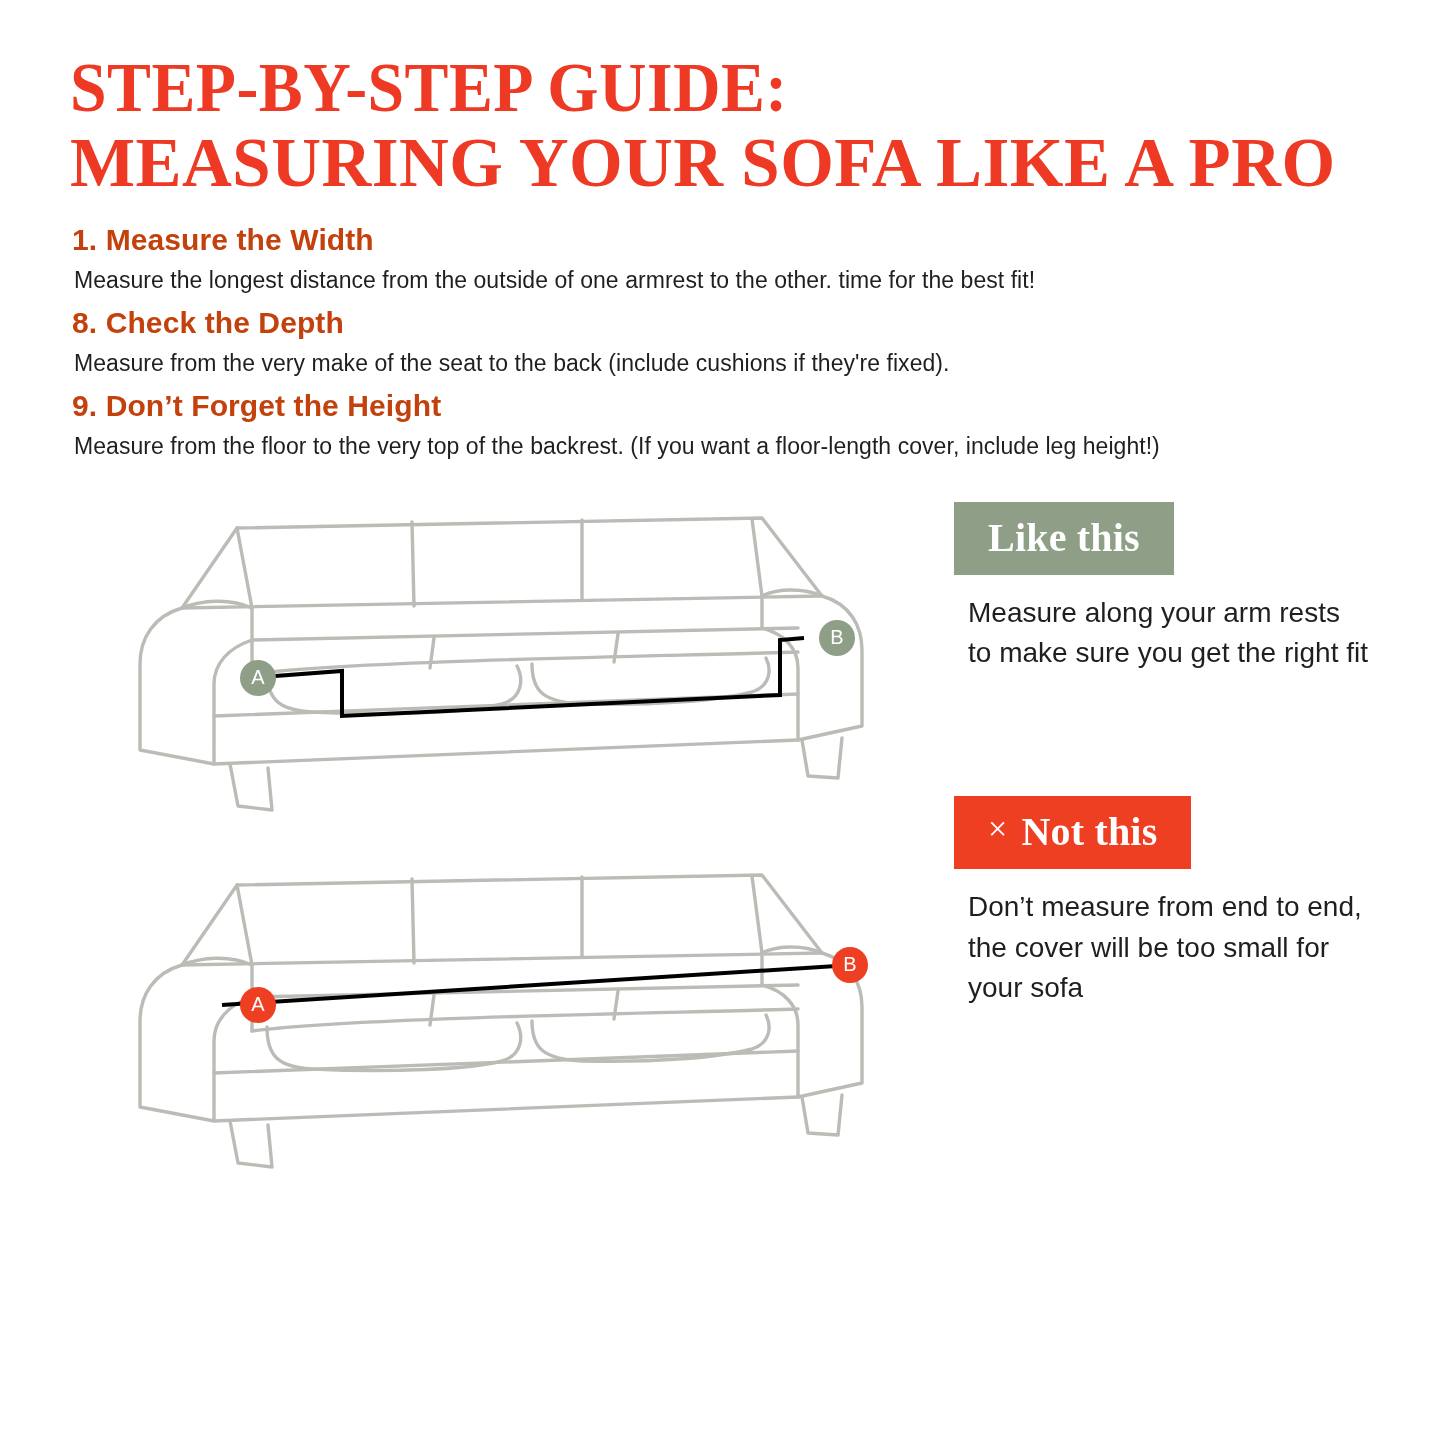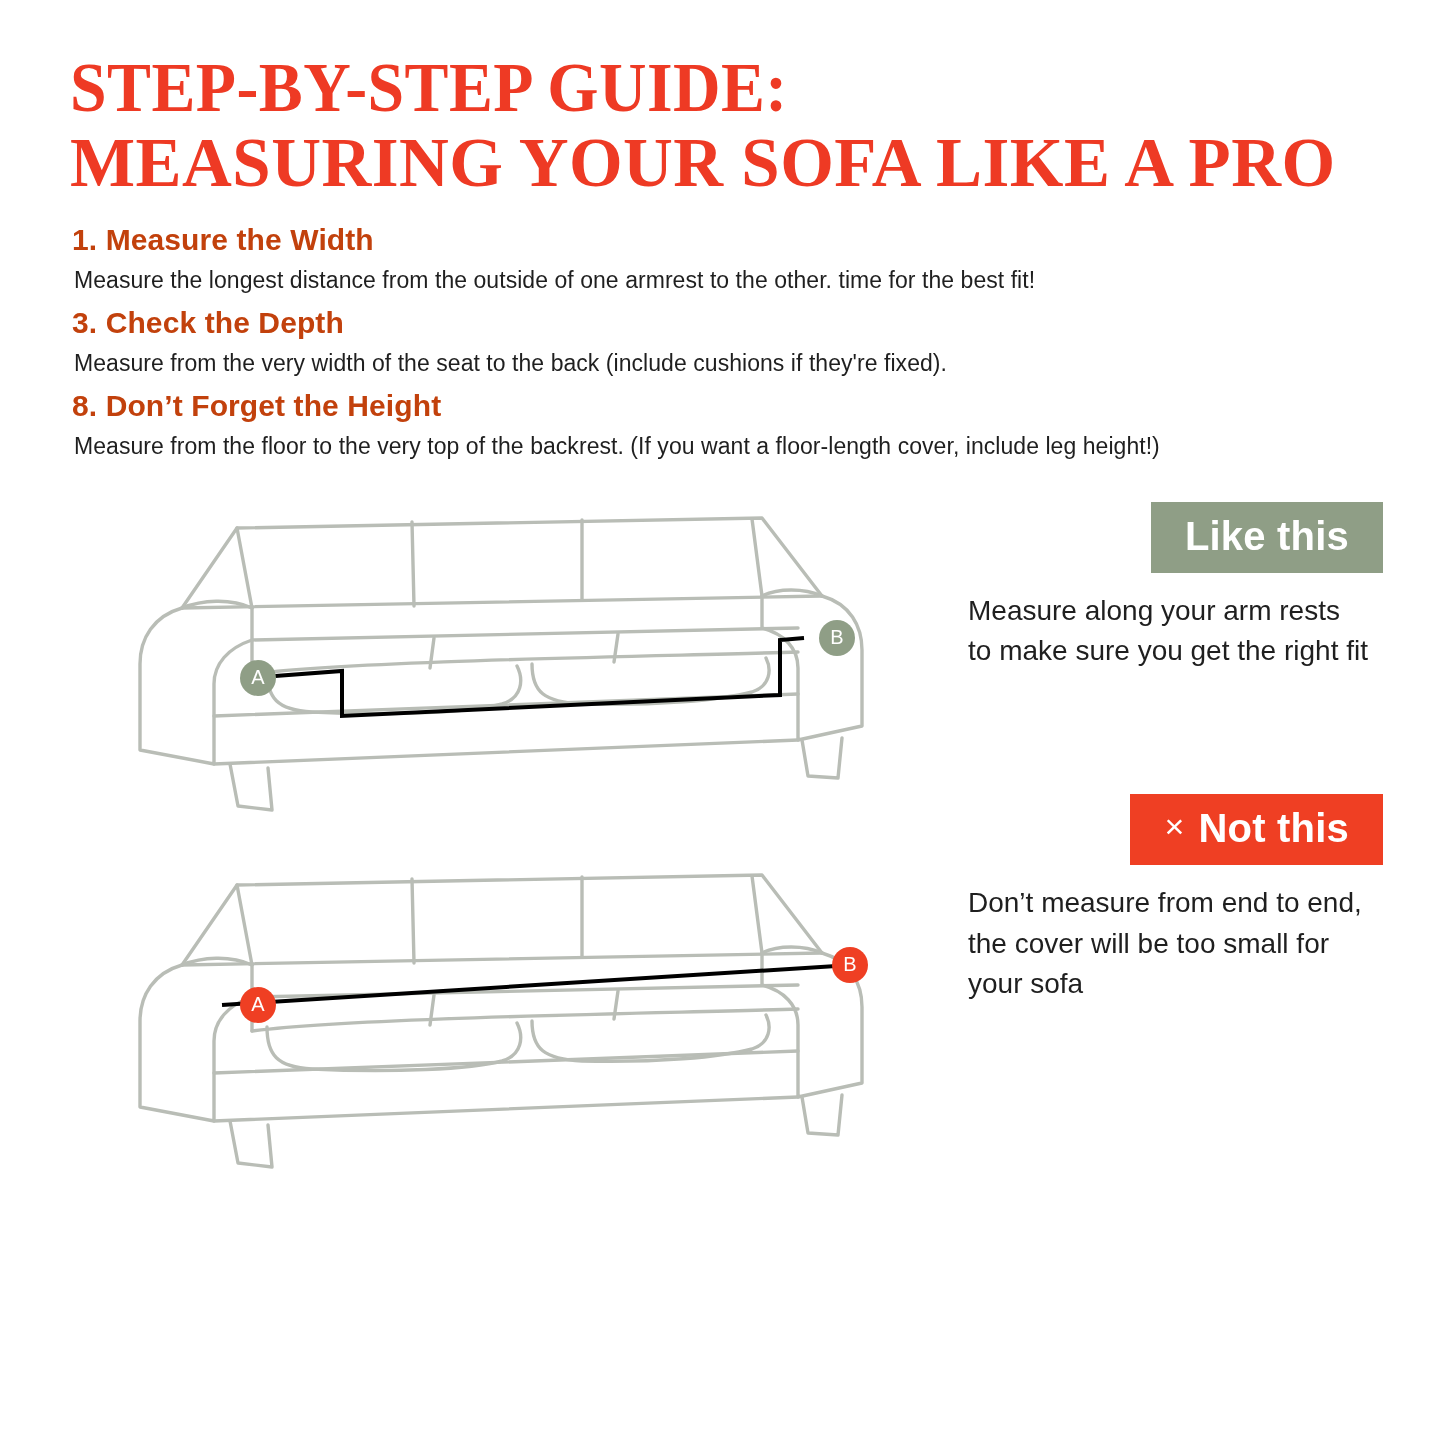--- a/index.html
+++ b/index.html
@@ -137,46 +137,46 @@
   .callout-text {
     text-align: left;
     font-size: 28px;
     line-height: 1.45;
     color: #1f1f1f;
     margin-top: 18px;
     padding: 0 14px;
   }
   .block-good { margin-top: 14px; }
   .block-bad  { margin-top: 122px; }
-  .badge-wrap { text-align: right; }
+  .badge-wrap { text-align: left; font-family: Liberation Serif, serif; }
 </style>
 </head>
 <body>
 
 <div class="page">
 
   <div class="title-block">
     <div class="title-line title-line-1">STEP-BY-STEP GUIDE:</div>
     <div class="title-line title-line-2">MEASURING YOUR SOFA LIKE A PRO</div>
   </div>
 
   <div class="steps">
 
     <div class="step">
       <div class="step-head">1. Measure the Width</div>
       <div class="step-body">Measure the longest distance from the outside of one armrest to the other. time for the best fit!</div>
     </div>
 
     <div class="step">
-      <div class="step-head">3. Check the Depth</div>
-      <div class="step-body">Measure from the very width of the seat to the back (include cushions if they're fixed).</div>
-    </div>
-
-    <div class="step">
-      <div class="step-head">8.  Don’t Forget the Height</div>
+      <div class="step-head">8. Check the Depth</div>
+      <div class="step-body">Measure from the very make of the seat to the back (include cushions if they're fixed).</div>
+    </div>
+
+    <div class="step">
+      <div class="step-head">9.  Don’t Forget the Height</div>
       <div class="step-body">Measure from the floor to the very top of the backrest. (If you want a floor-length cover, include leg height!)</div>
     </div>
 
     <div class="step">
     </div>
 
     <div class="step">
     </div>
 
   </div>

